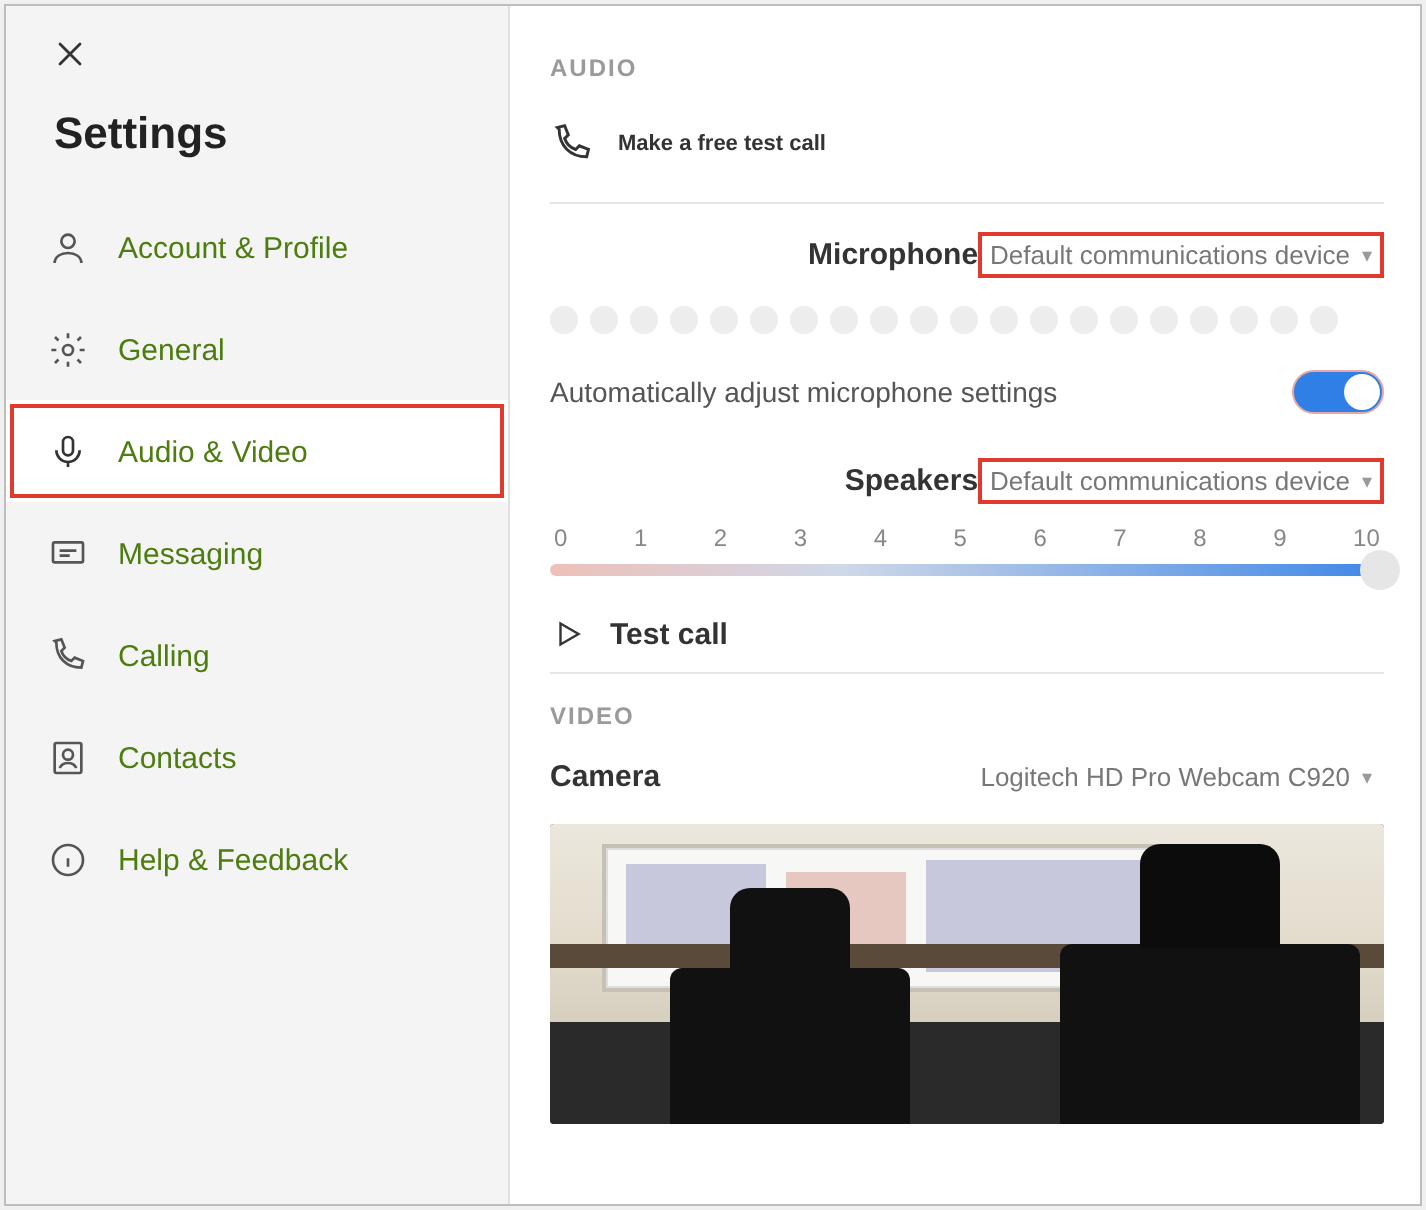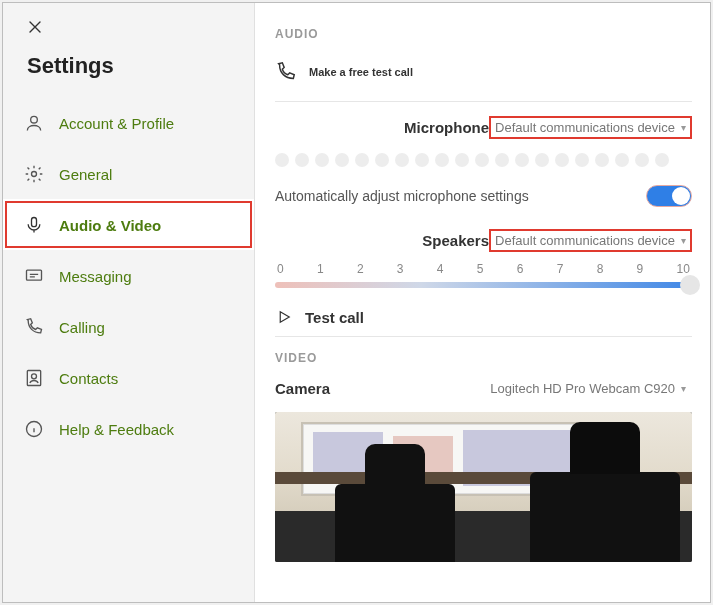--- a/index.html
+++ b/index.html
@@ -49,21 +49,21 @@
     color:#555;
   }
   .nav-item.active {
     background: #fff;
     font-weight: 700;
   }
   .nav-item.highlight {
     outline: 2px solid #e03a2f;
     outline-offset: -4px;
   }
-  .nav-item.active .label { font-weight:700; }
+  .nav-item.active .label { font-weight:400; }
   .main {
     flex: 1;
     padding: 24px 18px 0 20px;
     overflow: hidden;
     color:#333;
   }
   .section-header {
     font-size: 12px; letter-spacing: 1px; color: #9a9a9a; font-weight:600;
     margin-bottom: 12px;
   }

